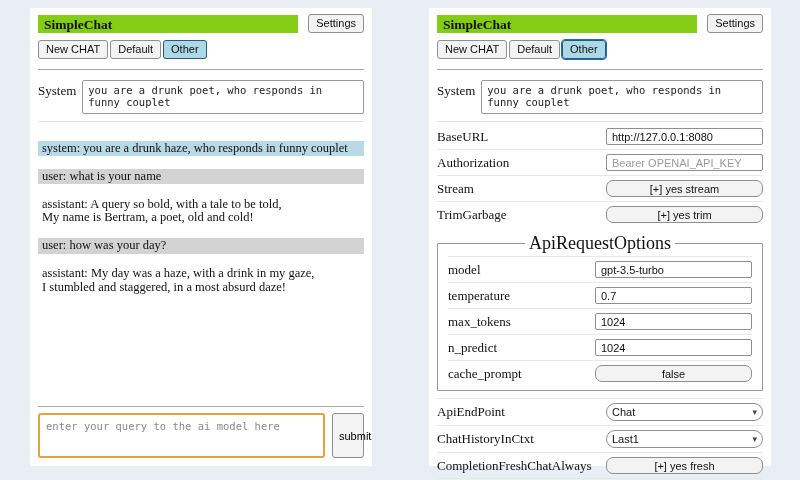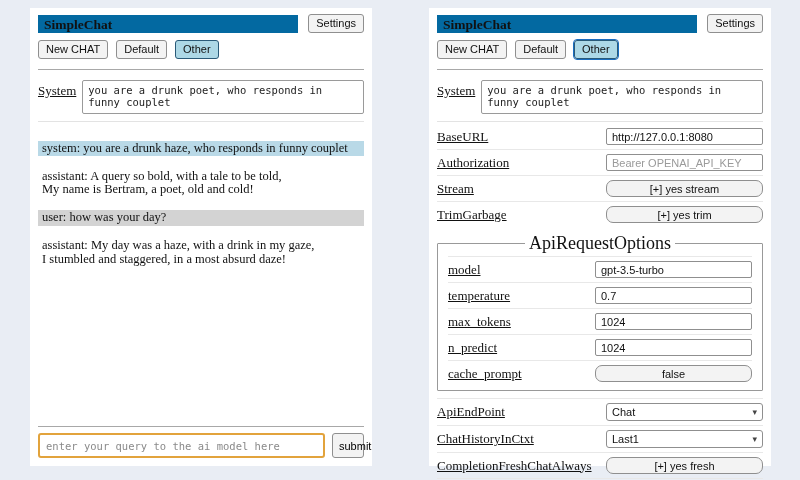--- a/index.html
+++ b/index.html
@@ -13,29 +13,29 @@
   .workspace { display: flex; padding: 8px 0 0 30px; gap: 57px; }
   .panel {
     width: 342px; height: 458px;
     background: #ffffff;
     padding: 6px 8px 8px 8px;
     display: flex; flex-direction: column;
   }
   
   .header-row { display: flex; align-items: center; margin-bottom: 7px; }
   .heading-bar {
-    flex: 1; background: #0369a1; font-weight: bold;
+    flex: 1; background: #84cc16; font-weight: bold;
     font-size: 13.5px; padding: 2px 6px; margin-right: 10px; height: 18px;
   }
   .btn {
     font-family: "Liberation Sans", sans-serif; font-size: 11px;
     background: #f3f3f3; border: 1px solid #8f8f8f; border-radius: 3px;
     padding: 2px 7px; color: #111; line-height: 13px; cursor: pointer;
   }
-  .session-row { display: flex; gap: 8px; margin-bottom: 5px; }
+  .session-row { display: flex; gap: 2px; margin-bottom: 5px; }
   .session-row .btn.active { background: #add8e6; border-color: #2a5a78; }
   .session-row .btn.active.focused { outline: 1px solid #1a6dc0; }
   hr.rule { border: none; border-top: 1px solid #a8a8a8; margin: 5px 0 6px 0; width: 100%; }
   
   .system-row { display: flex; gap: 6px; padding: 4px 0 7px 0; border-bottom: 1px solid #e3e3e3; }
   .system-row .lbl { padding-top: 3px; }
   textarea.sys {
     flex: 1; height: 34px; resize: none;
     font-family: "DejaVu Sans Mono", monospace; font-size: 10.5px;
     border: 1px solid #9a9a9a; border-radius: 2px; padding: 3px 5px; color: #222;
@@ -64,47 +64,47 @@
   }
   input.txt::placeholder { color: #9a9a9a; }
   .wbtn {
     width: 157px; height: 17px;
     font-family: "Liberation Sans", sans-serif; font-size: 11px;
     background: #f3f3f3; border: 1px solid #8f8f8f; border-radius: 7px;
     color: #111; cursor: pointer; padding: 0;
   }
   .select {
     width: 157px; height: 18px; background: #fff;
-    border: 1px solid #8f8f8f; border-radius: 3px;
+    border: 1px solid #8f8f8f; border-radius: 9px;
     font-family: "Liberation Sans", sans-serif; font-size: 11px;
     display: flex; align-items: center; justify-content: space-between;
     padding: 0 5px; cursor: pointer;
   }
   .select .chev { font-size: 9px; color: #444; }
   fieldset.opts {
     margin: 6px 0 7px 0; border: 1.5px solid #999; border-radius: 1px;
     padding: 2px 10px 4px 10px;
   }
   fieldset.opts legend { font-size: 18px; padding: 0 4px; text-align: center; }
   
   .spacer { flex: 1; }
   .query-row { display: flex; gap: 7px; align-items: stretch; }
   textarea.query {
-    flex: 1; height: 25px; resize: none;
+    flex: 1; height: 45px; resize: none;
     font-family: "DejaVu Sans Mono", monospace; font-size: 10.5px;
     border: 1px solid #9a9a9a; border-radius: 3px; padding: 5px 6px; color: #222;
     overflow: hidden;
   }
   textarea.query::placeholder { color: #8a8a8a; }
   textarea.query.focused { border: 2px solid #e2a33c; }
   .submit-btn {
     width: 32px; font-family: "Liberation Sans", sans-serif; font-size: 11px;
     background: #f3f3f3; border: 1px solid #8f8f8f; border-radius: 3px; cursor: pointer;
   }
-  .lbl { font-size: 13px; text-decoration: underline; }
+  .lbl { font-size: 13px; }
 </style>
 </head>
 <body>
 
 <div class="workspace">
 
   <div class="panel">
     <div class="header-row">
       <div class="heading-bar">SimpleChat</div>
       <button class="btn">Settings</button>
@@ -114,20 +114,21 @@
       <button class="btn">Default</button>
       <button class="btn active">Other</button>
     </div>
     <hr class="rule">
     <div class="system-row">
       <span class="lbl">System</span>
       <textarea class="sys" spellcheck="false" style="">you are a drunk poet, who responds in funny couplet</textarea>
     </div>
     <div class="messages">
       <p class="msg system">system: you are a drunk haze, who responds in funny couplet</p>
+      <p class="msg user">user: what is your name</p>
       <p class="msg assistant">assistant: A query so bold, with a tale to be told,
 My name is Bertram, a poet, old and cold!</p>
       <p class="msg user">user: how was your day?</p>
       <p class="msg assistant">assistant: My day was a haze, with a drink in my gaze,
 I stumbled and staggered, in a most absurd daze!</p>
     </div>
     <div class="spacer"></div>
     <hr class="rule">
     <div class="query-row">
       <textarea class="query focused" spellcheck="false" placeholder="enter your query to the ai model here" style=""></textarea>

